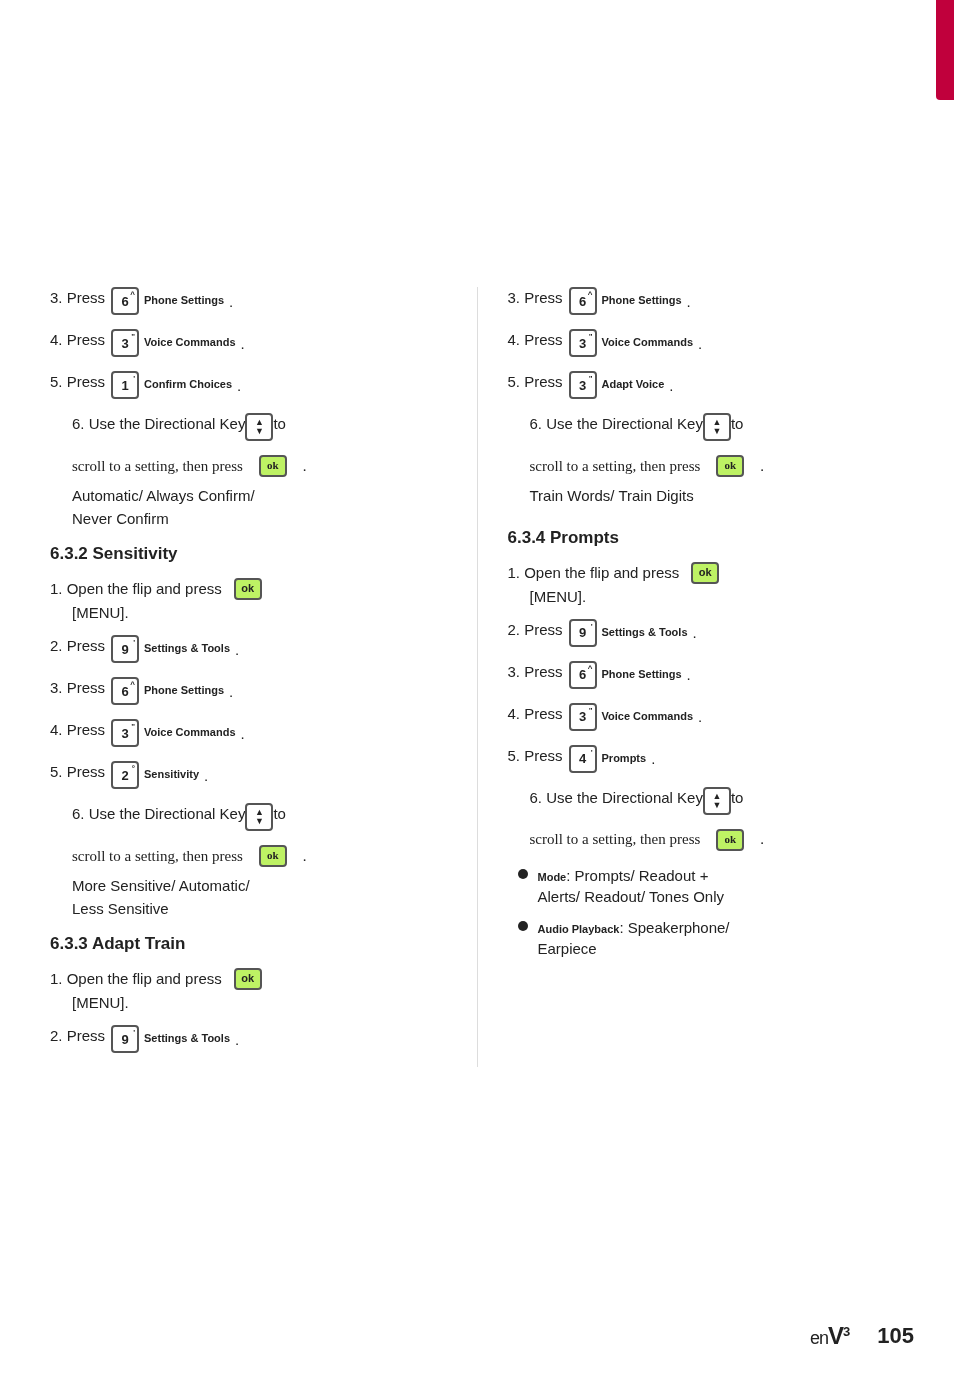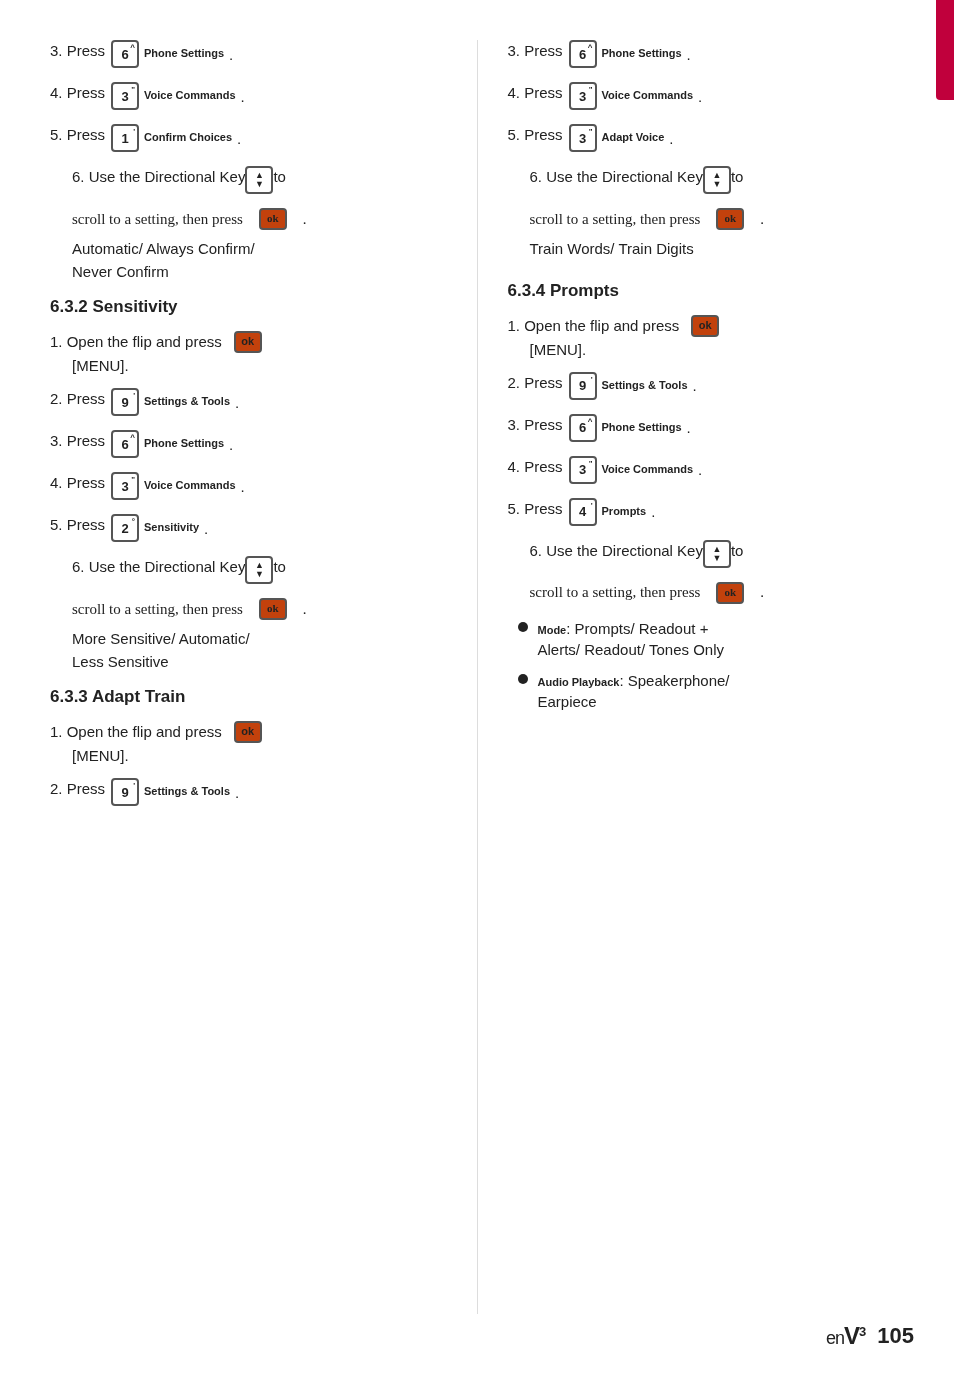--- a/index.html
+++ b/index.html
@@ -11,20 +11,21 @@
       width: 954px;
       min-height: 1374px;
       position: relative;
     }
     .page {
       display: flex;
       flex-direction: row;
       width: 100%;
       min-height: 1374px;
       position: relative;
+      align-items: center;
     }
     
     .red-tab {
       position: absolute;
       right: 0;
       top: 0;
       width: 18px;
       height: 100px;
       background: #c0003c;
       border-radius: 0 0 0 4px;
@@ -107,21 +108,21 @@
       display: inline-flex;
       align-items: center;
       justify-content: center;
       border: 2px solid #555;
       border-radius: 4px;
       min-width: 28px;
       height: 22px;
       font-size: 11px;
       font-weight: bold;
       padding: 0 4px;
-      background: #c2410c;
+      background: #bef264;
     }
     
     .dir-btn {
       display: inline-flex;
       flex-direction: column;
       align-items: center;
       justify-content: center;
       border: 2px solid #555;
       border-radius: 4px;
       width: 28px;
@@ -191,21 +192,21 @@
       flex-shrink: 0;
     }
 
     
     .footer {
       position: absolute;
       bottom: 24px;
       right: 40px;
       display: flex;
       align-items: center;
-      gap: 4px;
+      gap: 20px;
     }
     .footer-brand {
       font-size: 22px;
       font-weight: bold;
       letter-spacing: -1px;
     }
     .footer-brand span.en {
       font-size: 18px;
       font-weight: normal;
     }

